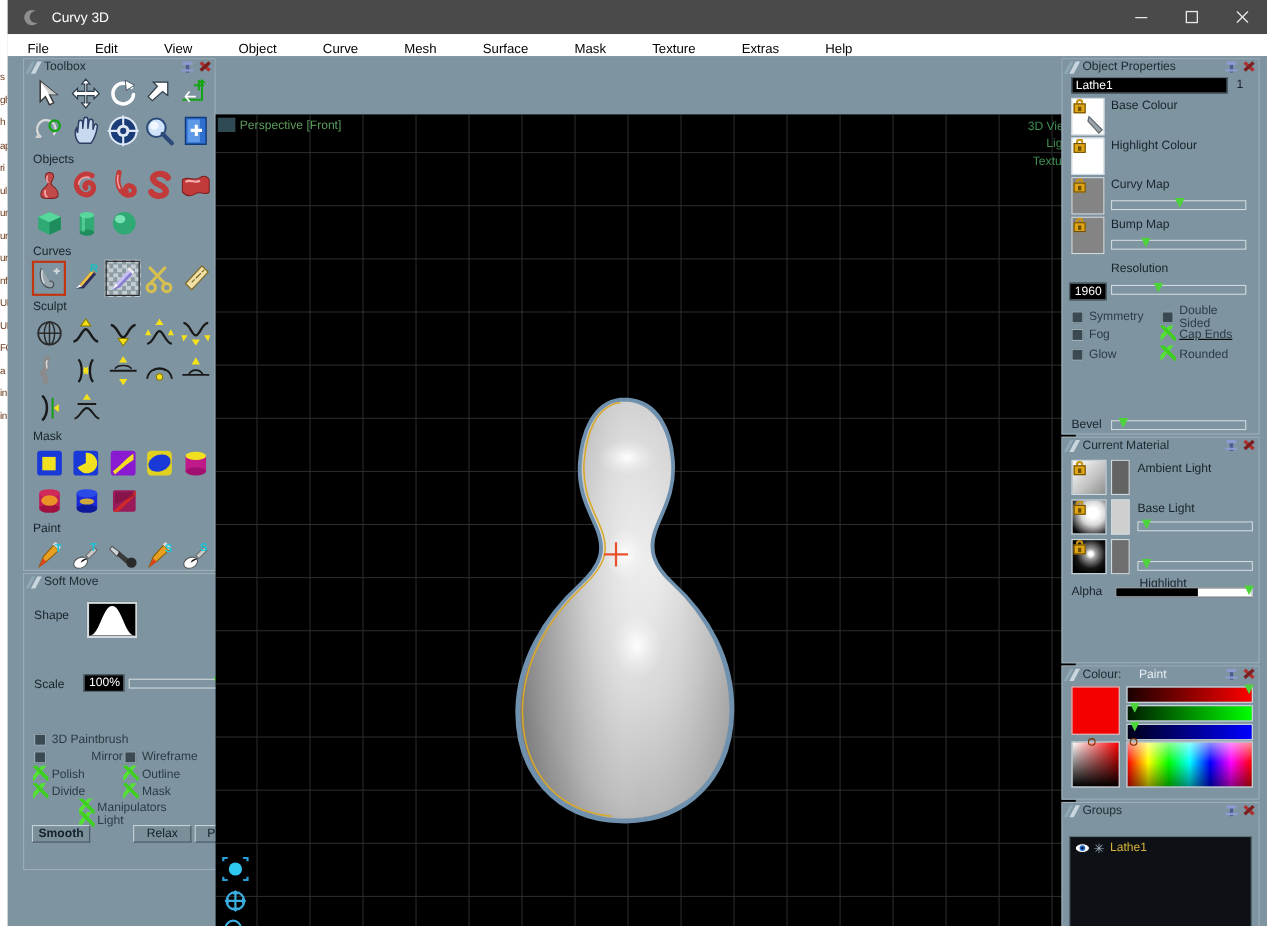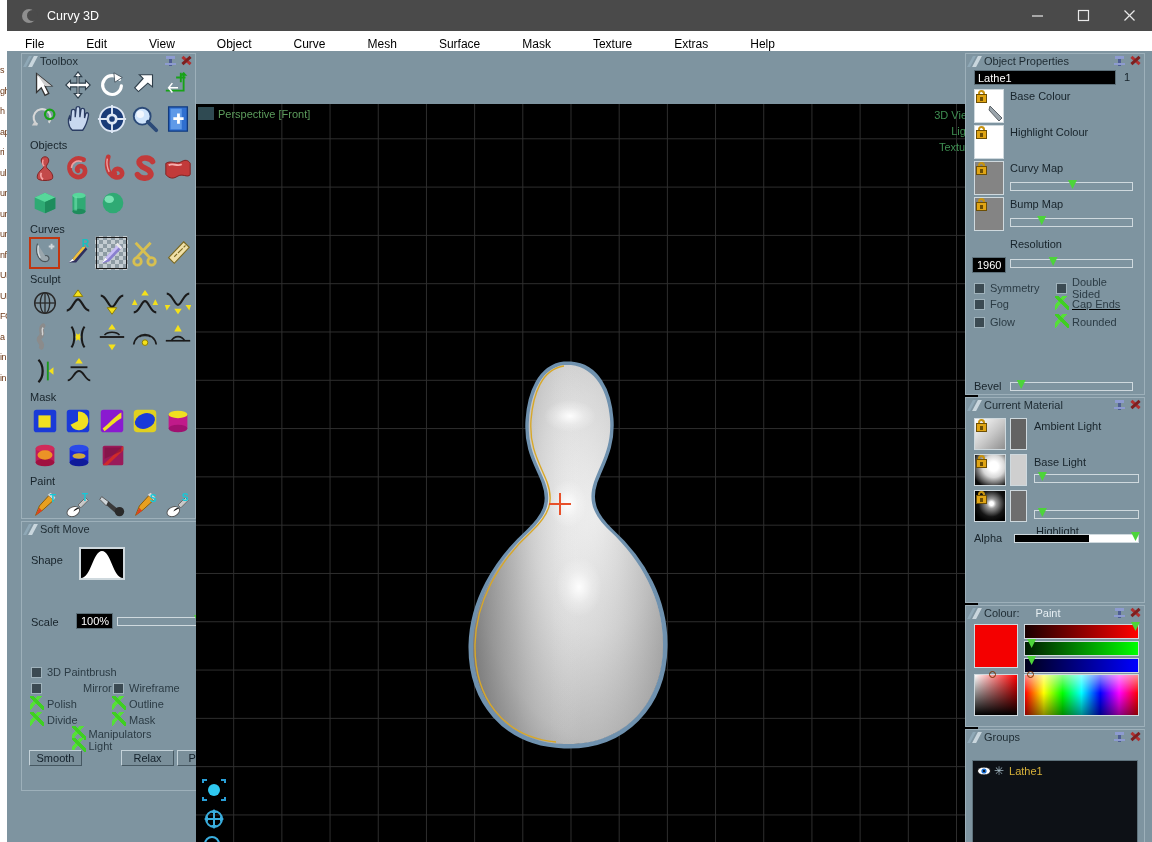--- a/index.html
+++ b/index.html
@@ -676,21 +676,21 @@
                 <span class="cb on"></span>
                 <span class="cklbl">Manipulators</span>
               </div>
               <div class="cbrow" style="width: 82px;">
                 <span class="cb on"></span>
                 <span class="cklbl">Light</span>
               </div>
             </div>
           </div>
         <div id="sm-buttons" style="position:absolute;left:7px;top:214px;display:flex;gap:3px;">
-            <div class="btn3" style="width: 53px; height: 16px; line-height: 15px;">Smooth</div>
+            <div class="btn3" style="width: 53px; height: 16px; line-height: 15px; font-weight: bold;">Smooth</div>
             <div class="btn3" style="width: 53px; height: 16px; line-height: 15px; margin-left: 36px;">Relax</div>
             <div class="btn3" style="width: 53px; height: 16px; line-height: 15px;">Polish</div>
           </div>
       </div>
     </div>
 
     <div id="viewport">
       <div id="grid"></div>
       <div id="vpminibtn"></div>
       <div class="vplabel" style="left:22px;top:4px;">Perspective [Front]</div>

